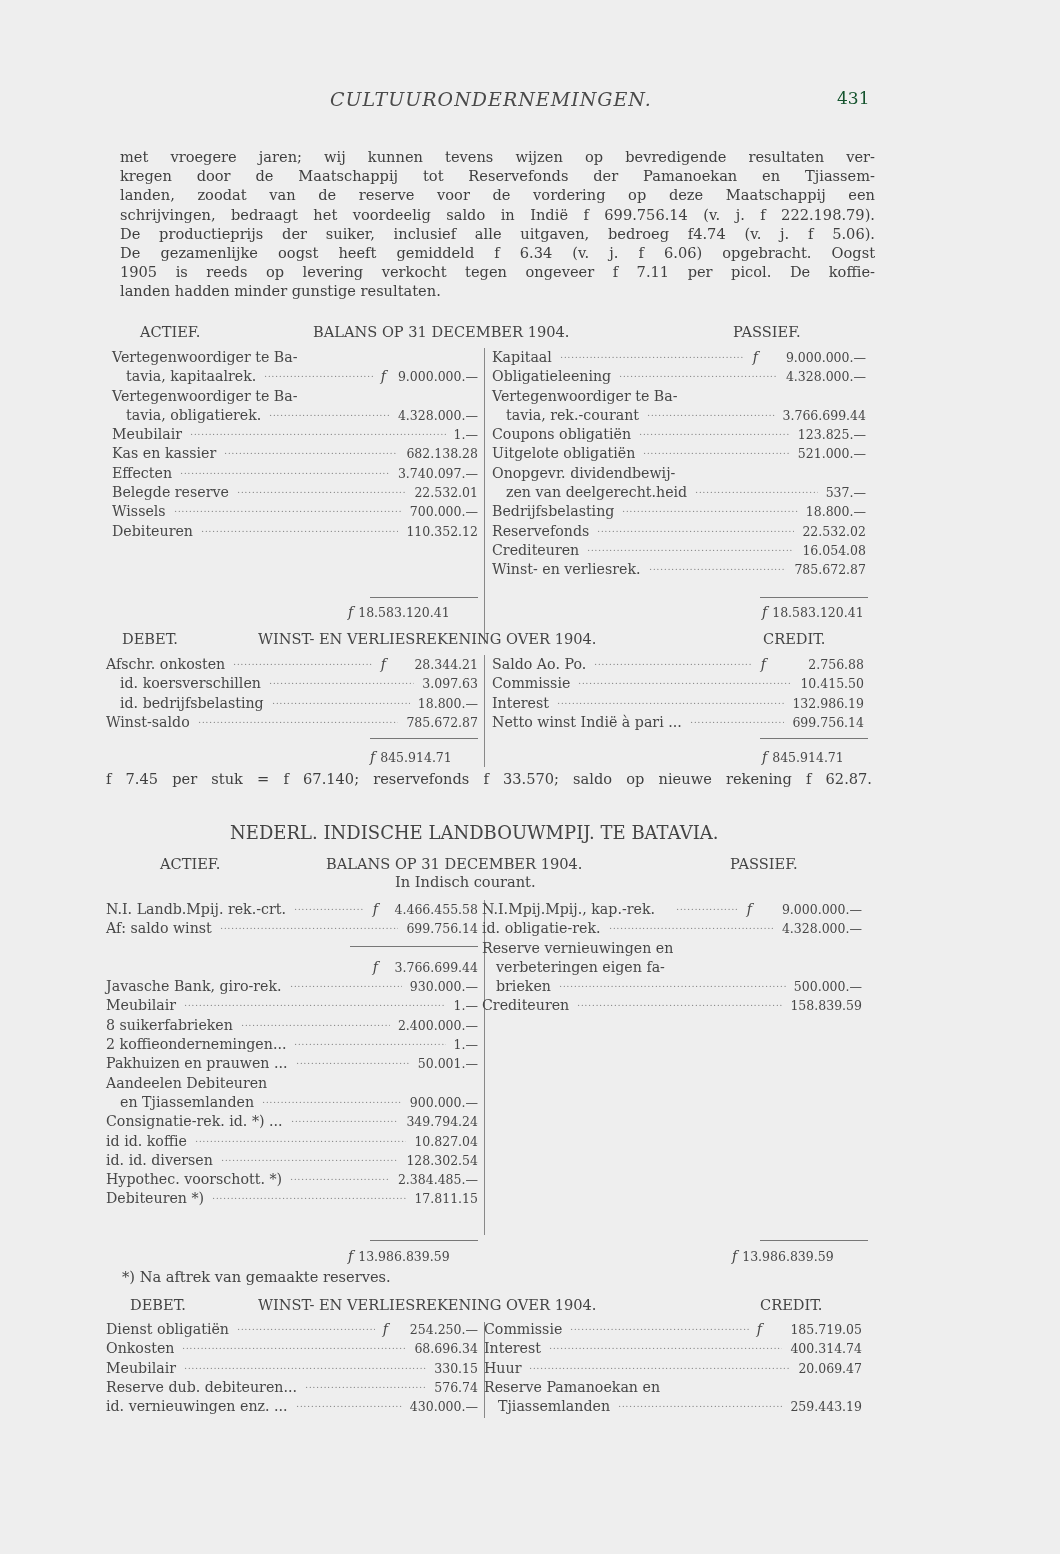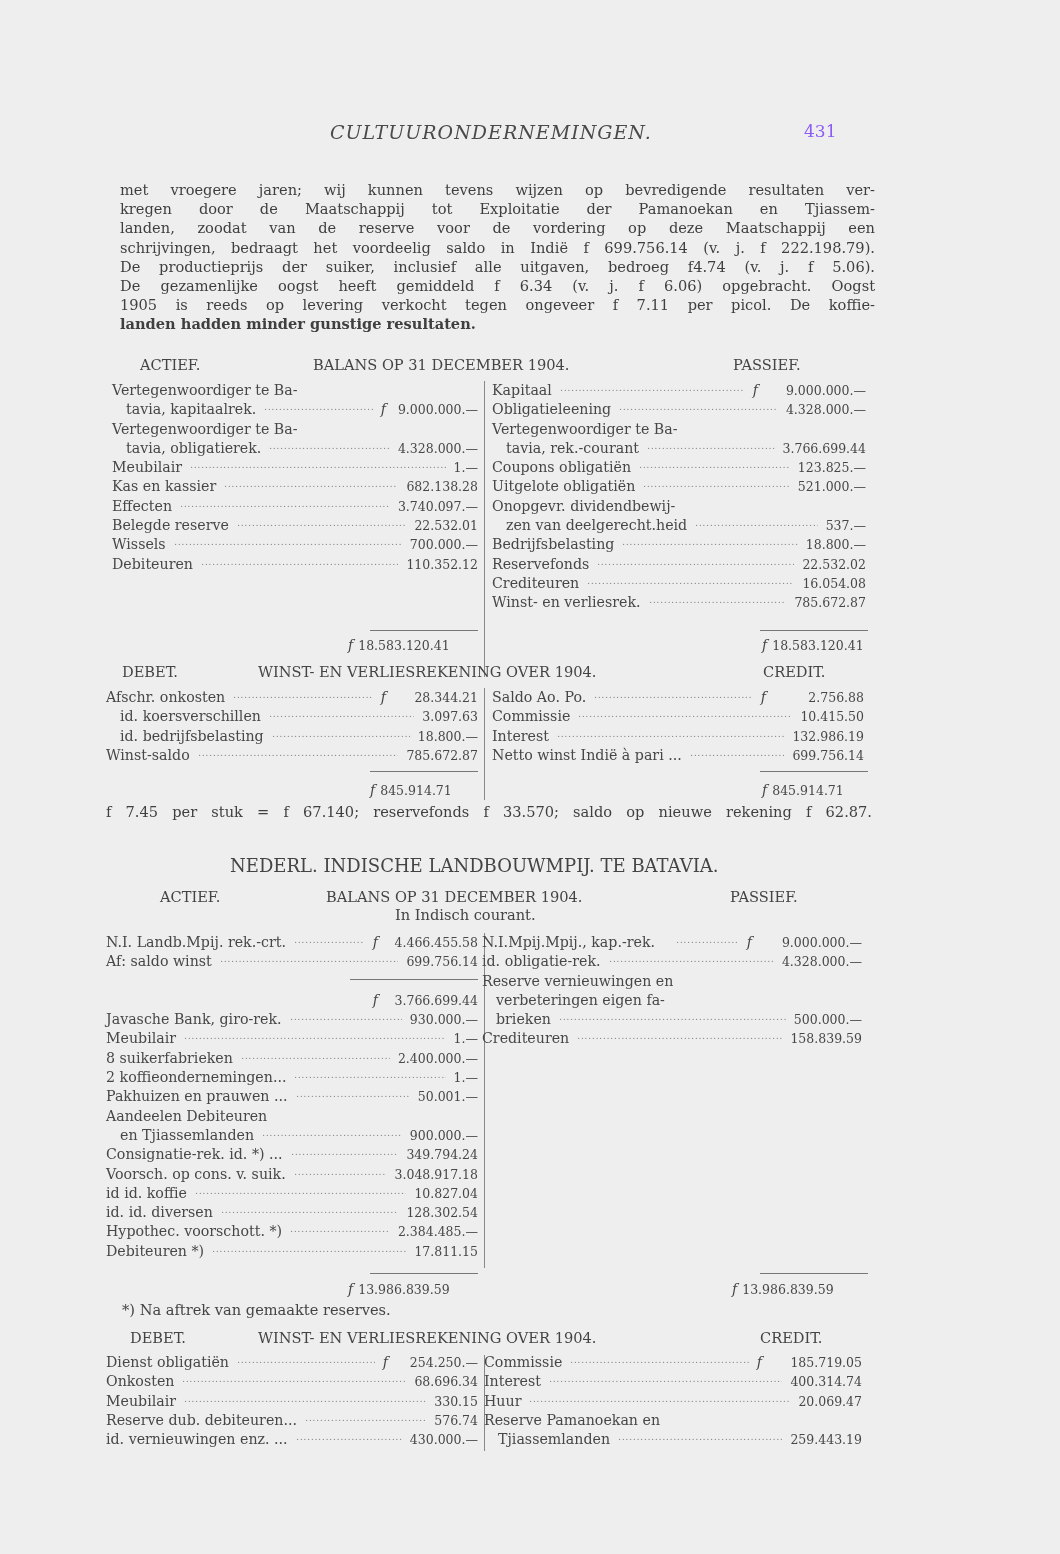--- a/index.html
+++ b/index.html
@@ -1,27 +1,27 @@
 <!DOCTYPE html>
 <html><head>
 <meta charset="utf-8">
 <style>
   html, body { margin:0; padding:0; }
   body {
     width:1060px; height:1554px; background:#eeeeee; color:#3a3a3a;
     font-family:"DejaVu Serif","Liberation Serif",serif; position:relative; overflow:hidden;
   }
-  .page { position:absolute; left:0; top:0; width:1060px; height:1308px;margin-top:33px; }
+  .page { position:absolute; left:0; top:0; width:1060px; height:1308px; }
   .running-head { position:absolute; top:88px; left:0; width:1060px; height:30px; }
   .running-title { position:absolute; left:330px; top:0; font-style:italic; font-size:19px; letter-spacing:1px; color:#4a4a4a; }
-  .page-number { position:absolute; left:804px; top:0; font-size:17px; color:#8b5cf6; }
+  .page-number { position:absolute; left:837px; top:0; font-size:17px; color:#14532d; }
 
   .para { position:absolute; left:120px; width:755px; font-size:14.6px; line-height:19.2px; text-align:justify; color:#3f3f3f; }
   .para span { display:block; text-align-last:justify; }
-  .para span.last { text-align-last:left;font-weight:bold; }
+  .para span.last { text-align-last:left; }
 
   .head3 { position:absolute; font-size:14.6px; color:#444; white-space:nowrap; }
 
   .tcol { position:absolute; font-size:14.2px; color:#474747; }
   .trow { position:relative; height:19.3px; line-height:19.3px; white-space:nowrap; }
   .trow .lbl { position:absolute; left:0; }
   .trow .lbl.ind { left:14px; }
   .trow .dots { position:absolute; top:-3px; color:#888; letter-spacing:0.5px; font-size:10px; overflow:hidden; }
   .trow .cur { position:absolute; font-style:italic; }
   .trow .val { position:absolute; right:0; font-size:12.5px; }
@@ -37,21 +37,21 @@
 
 <div class="page">
 
   <div class="running-head">
     <span class="running-title">CULTUURONDERNEMINGEN.</span>
     <span class="page-number">431</span>
   </div>
 
   <div class="para" style="top:147px;">
     <span>met vroegere jaren; wij kunnen tevens wijzen op bevredigende resultaten ver-</span>
-    <span>kregen door de Maatschappij tot Exploitatie der Pamanoekan en Tjiassem-</span>
+    <span>kregen door de Maatschappij tot Reservefonds der Pamanoekan en Tjiassem-</span>
     <span>landen, zoodat van de reserve voor de vordering op deze Maatschappij een</span>
     <span>schrijvingen, bedraagt het voordeelig saldo in Indië f 699.756.14 (v. j. f 222.198.79).</span>
     <span>De productieprijs der suiker, inclusief alle uitgaven, bedroeg f4.74 (v. j. f 5.06).</span>
     <span>De gezamenlijke oogst heeft gemiddeld f 6.34 (v. j. f 6.06) opgebracht. Oogst</span>
     <span>1905 is reeds op levering verkocht tegen ongeveer f 7.11 per picol. De koffie-</span>
     <span class="last">landen hadden minder gunstige resultaten.</span>
   </div>
 
   <div class="head3" style="top:323px;left:140px;">ACTIEF.</div>
   <div class="head3" style="top:323px;left:313px;">BALANS OP 31 DECEMBER 1904.</div>
@@ -292,25 +292,20 @@
         <span class="lbl ind">en Tjiassemlanden</span>
         <span class="val">900.000.—</span>
         <span class="dots" style="left: 156px; width: 140px;">......................................</span>
       </div>
       <div class="trow">
         <span class="lbl">Consignatie-rek. id. *) ...</span>
         <span class="val">349.794.24</span>
         <span class="dots" style="left: 185px; width: 107px;">.............................</span>
       </div>
       <div class="trow">
-        <span class="lbl">Voorsch. op cons. v. suik.</span>
-        <span class="val">3.048.917.18</span>
-        <span class="dots" style="left: 188px; width: 93px;">.........................</span>
-      </div>
-      <div class="trow">
         <span class="lbl">id id. koffie</span>
         <span class="val">10.827.04</span>
         <span class="dots" style="left: 89px; width: 211px;">..........................................................</span>
       </div>
       <div class="trow">
         <span class="lbl">id. id. diversen</span>
         <span class="val">128.302.54</span>
         <span class="dots" style="left: 115px; width: 177px;">.................................................</span>
       </div>
       <div class="trow">

